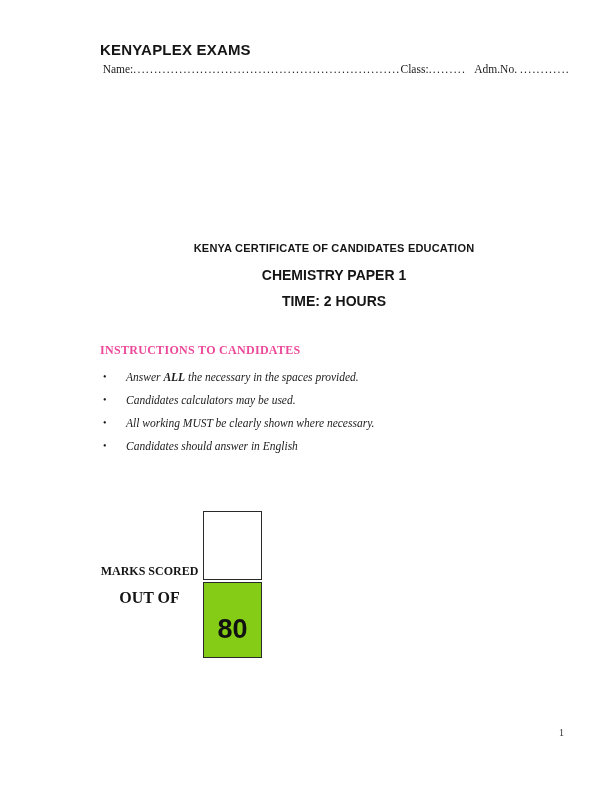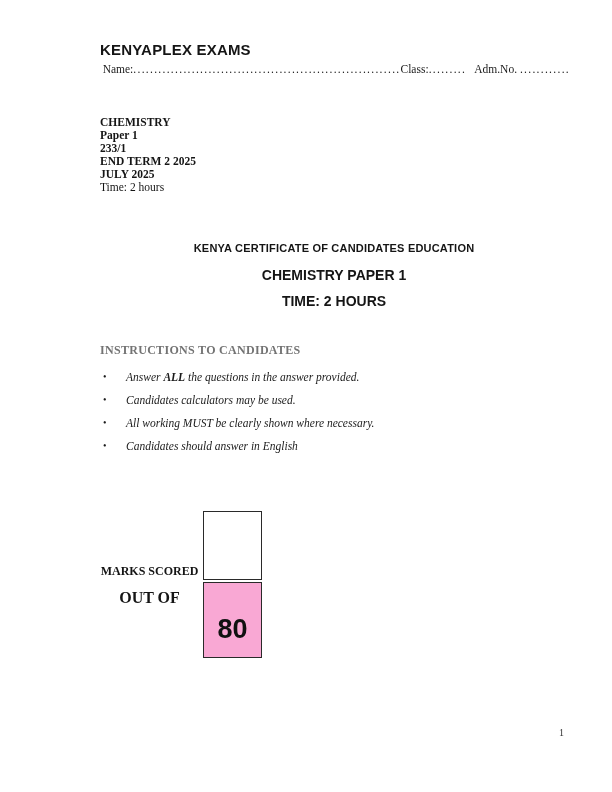--- a/index.html
+++ b/index.html
@@ -60,21 +60,21 @@
   .t-paper  { top: 267px; font-size: 14px; }
   .t-time   { top: 293px; font-size: 14px; }
 
   
   .instructions-heading {
     position: absolute;
     left: 72px; top: 343px;
     font-weight: 700;
     font-size: 12px;
     letter-spacing: 0.3px;
-    color: #737373;
+    color: #ec4899;
   }
   .bullets {
     position: absolute;
     left: 72px; top: 371px;
     width: 440px;
     font-style: italic;
     font-size: 11.5px;
     color: #1a1a1a;
   }
   .bullet-row { display: flex; margin-bottom: 11px; line-height: 12px; }
@@ -109,21 +109,21 @@
     left: 175px; top: 511px;
     width: 57px; height: 67px;
     border: 1.5px solid #2a2a2a;
     background: #ffffff;
   }
   .marks-box-bottom {
     position: absolute;
     left: 175px; top: 582px;
     width: 57px; height: 74px;
     border: 1.5px solid #2a2a2a;
-    background: #f9a8d4;
+    background: #84cc16;
     display: flex;
     align-items: flex-end;
     justify-content: center;
   }
   .marks-total {
     font-family: "Liberation Sans", sans-serif;
     font-weight: 700;
     font-size: 27px;
     line-height: 1;
     margin-bottom: 14px;
@@ -139,39 +139,31 @@
 </style>
 </head>
 <body>
 
 <div class="page">
 
   <div class="brand">KENYAPLEX EXAMS</div>
 
   <div class="name-line"><span>Name:</span><span class="dots">................................................................</span><span>Class:</span><span class="dots">.........</span><span class="gap-sm"></span><span>Adm.No.</span> <span class="dots">............</span></div>
 
-  <div class="meta">
-    <div class="b">CHEMISTRY</div>
-    <div class="b">Paper 1</div>
-    <div class="b">233/1</div>
-    <div class="b">END TERM 2 2025</div>
-    <div class="b">JULY 2025</div>
-    <div>Time: 2 hours</div>
-  </div>
 
   <div class="center-title t-body">KENYA CERTIFICATE OF CANDIDATES EDUCATION</div>
   <div class="center-title t-paper">CHEMISTRY PAPER 1</div>
   <div class="center-title t-time">TIME: 2 HOURS</div>
 
   <div class="instructions-heading">INSTRUCTIONS TO CANDIDATES</div>
 
   <div class="bullets">
     <div class="bullet-row">
       <span class="bullet-marker">•</span>
-      <span class="bullet-text"><span>Answer </span><span class="emph">ALL</span><span> the questions in the answer provided.</span></span>
+      <span class="bullet-text"><span>Answer </span><span class="emph">ALL</span><span> the necessary in the spaces provided.</span></span>
     </div>
     <div class="bullet-row">
       <span class="bullet-marker">•</span>
       <span class="bullet-text">Candidates calculators may be used.</span>
     </div>
     <div class="bullet-row">
       <span class="bullet-marker">•</span>
       <span class="bullet-text">All working MUST be clearly shown where necessary.</span>
     </div>
     <div class="bullet-row">

